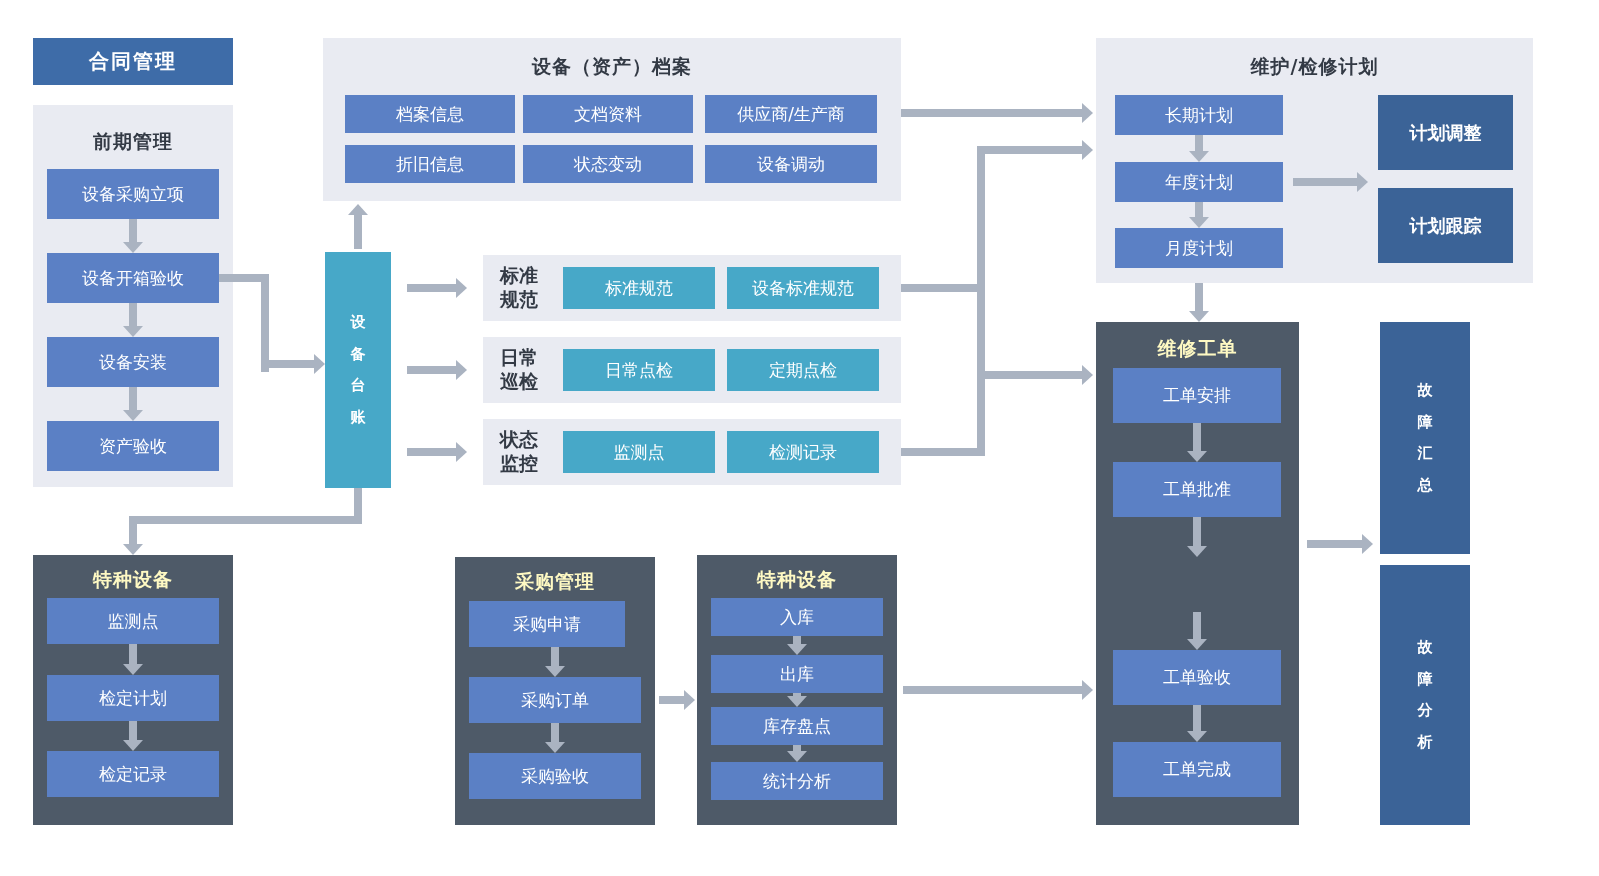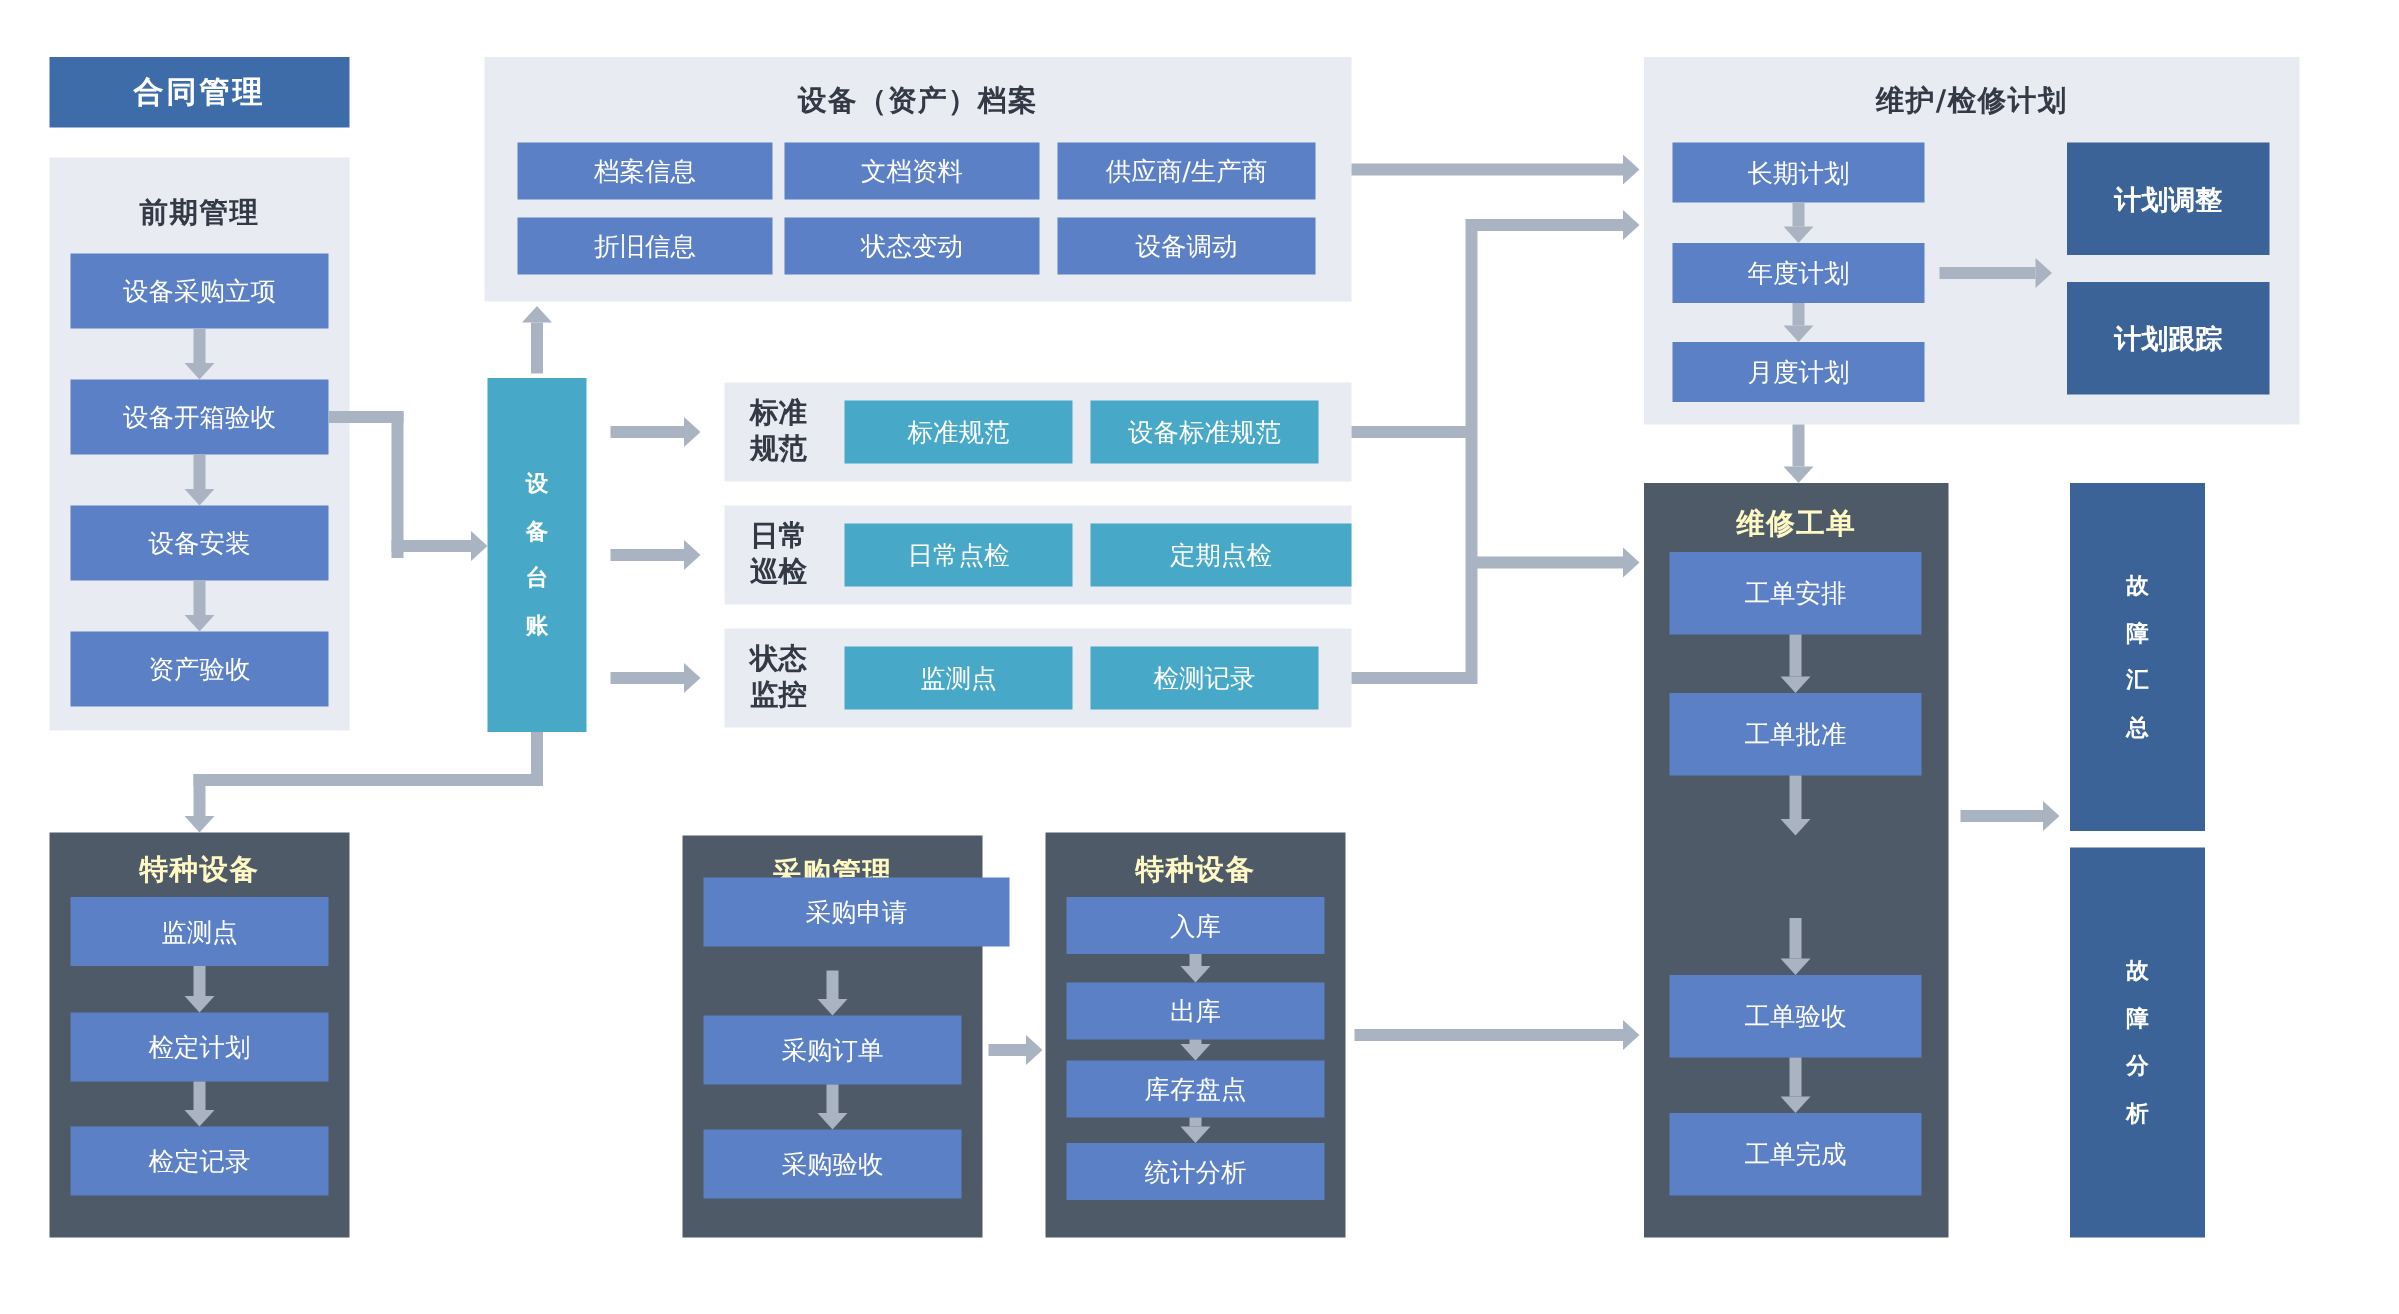--- a/index.html
+++ b/index.html
@@ -73,21 +73,21 @@
       </div>
     <div class="node teal" style="left:80px;top:12px;width:152px;height:42px">标准规范</div>
     <div class="node teal" style="left:244px;top:12px;width:152px;height:42px">设备标准规范</div>
   </div>
 
   <div class="panel" style="left:483px;top:337px;width:418px;height:66px">
     <div class="strip-label">
         <span>日常巡检</span>
       </div>
     <div class="node teal" style="left:80px;top:12px;width:152px;height:42px">日常点检</div>
-    <div class="node teal" style="left:244px;top:12px;width:174px;height:42px">定期点检</div>
+    <div class="node teal" style="left:244px;top:12px;width:152px;height:42px">定期点检</div>
   </div>
 
   <div class="panel" style="left:483px;top:419px;width:418px;height:66px">
     <div class="strip-label">
         <span>状态监控</span>
       </div>
     <div class="node teal" style="left:80px;top:12px;width:152px;height:42px">监测点</div>
     <div class="node teal" style="left:244px;top:12px;width:152px;height:42px">检测记录</div>
   </div>
 
@@ -117,21 +117,21 @@
 
   <div class="dpanel" style="left:33px;top:555px;width:200px;height:270px">
     <div class="dtitle" style="top:12px">特种设备</div>
     <div class="node blue" style="left:14px;top:43px;width:172px;height:46px">监测点</div>
     <div class="node blue" style="left:14px;top:120px;width:172px;height:46px">检定计划</div>
     <div class="node blue" style="left:14px;top:196px;width:172px;height:46px">检定记录</div>
   </div>
 
   <div class="dpanel" style="left:455px;top:557px;width:200px;height:268px">
     <div class="dtitle" style="top:12px">采购管理</div>
-    <div class="node blue" style="left:14px;top:28px;width:204px;height:46px">采购申请</div>
+    <div class="node blue" style="left:14px;top:44px;width:156px;height:46px">采购申请</div>
     <div class="node blue" style="left:14px;top:120px;width:172px;height:46px">采购订单</div>
     <div class="node blue" style="left:14px;top:196px;width:172px;height:46px">采购验收</div>
   </div>
 
   <div class="dpanel" style="left:697px;top:555px;width:200px;height:270px">
     <div class="dtitle" style="top:12px">特种设备</div>
     <div class="node blue" style="left:14px;top:43px;width:172px;height:38px">入库</div>
     <div class="node blue" style="left:14px;top:100px;width:172px;height:38px">出库</div>
     <div class="node blue" style="left:14px;top:152px;width:172px;height:38px">库存盘点</div>
     <div class="node blue" style="left:14px;top:207px;width:172px;height:38px">统计分析</div>

